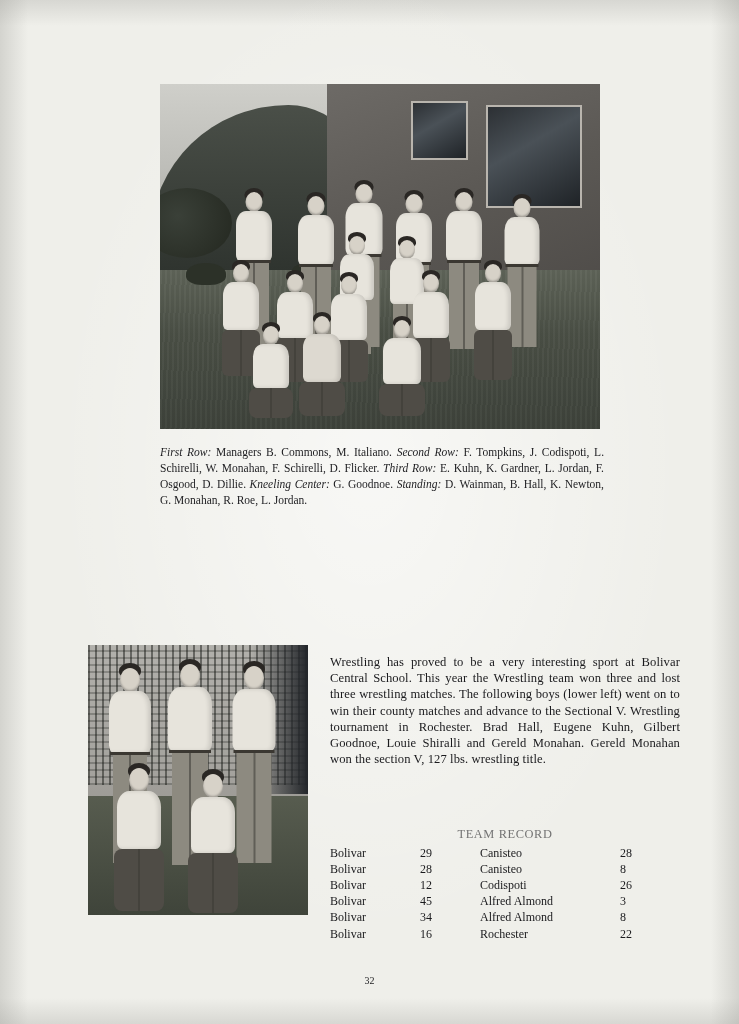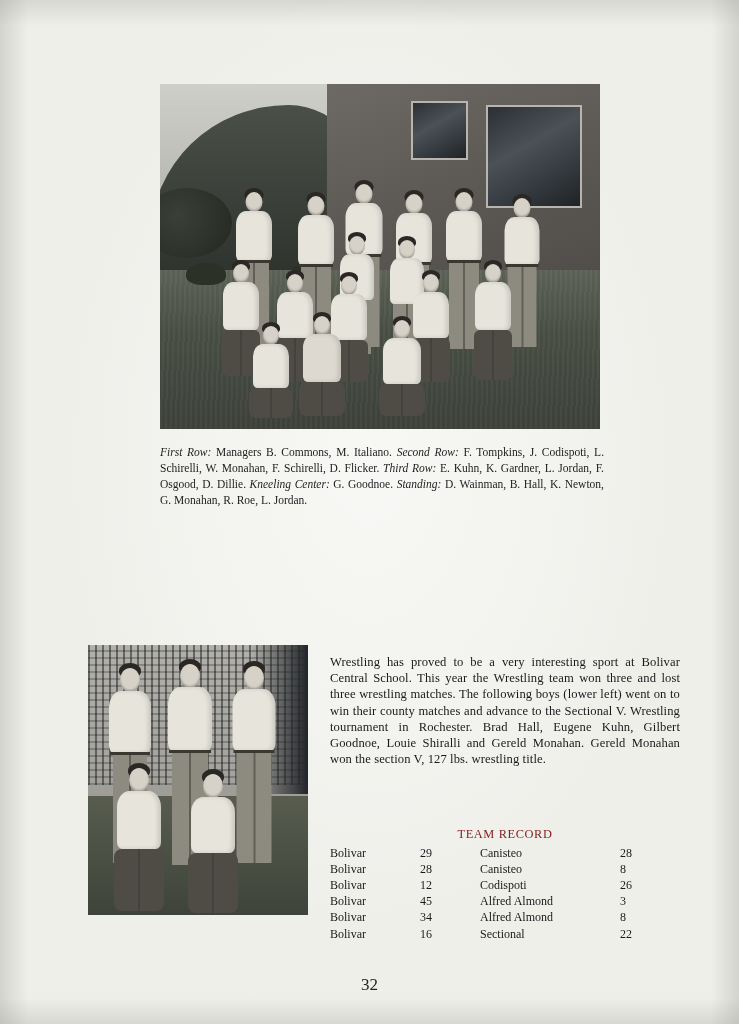--- a/index.html
+++ b/index.html
@@ -92,21 +92,21 @@
 
   
   .record-title {
     position: absolute;
     left: 330px;
     top: 827px;
     width: 350px;
     text-align: center;
     font-size: 12.4px;
     letter-spacing: 0.6px;
-    color: #7f1d1d;
+    color: #737373;
   }
   .record-table {
     position: absolute;
     left: 330px;
     top: 845px;
     width: 350px;
     border-collapse: collapse;
     font-size: 12px;
     color: #1a1a1d;
   }
@@ -118,21 +118,21 @@
   .rt-hs    { width: 60px; text-align: left; }
   .rt-away  { width: 140px; text-align: left; }
   .rt-as    { width: 60px; text-align: left; }
 
   .page-number {
     position: absolute;
     left: 0;
     top: 975px;
     width: 739px;
     text-align: center;
-    font-size: 17px;
+    font-size: 10px;
     color: #232326;
   }
 
   
   .scene { position: absolute; inset: 0; }
   .sky {
     position: absolute; left: 0; top: 0; width: 100%; height: 46%;
     background: linear-gradient(to bottom, #cfcfca 0%, #bdbdb8 55%, #a9a9a3 100%);
   }
   .hill {
@@ -441,21 +441,21 @@
       </tr>
       <tr>
         <td class="rt-home">Bolivar</td>
         <td class="rt-hs">34</td>
         <td class="rt-away">Alfred Almond</td>
         <td class="rt-as">8</td>
       </tr>
       <tr>
         <td class="rt-home">Bolivar</td>
         <td class="rt-hs">16</td>
-        <td class="rt-away">Sectional</td>
+        <td class="rt-away">Rochester</td>
         <td class="rt-as">22</td>
       </tr>
     </tbody>
   </table>
 
   <div class="page-number">32</div>
 
 </div>
 
 </body></html>

